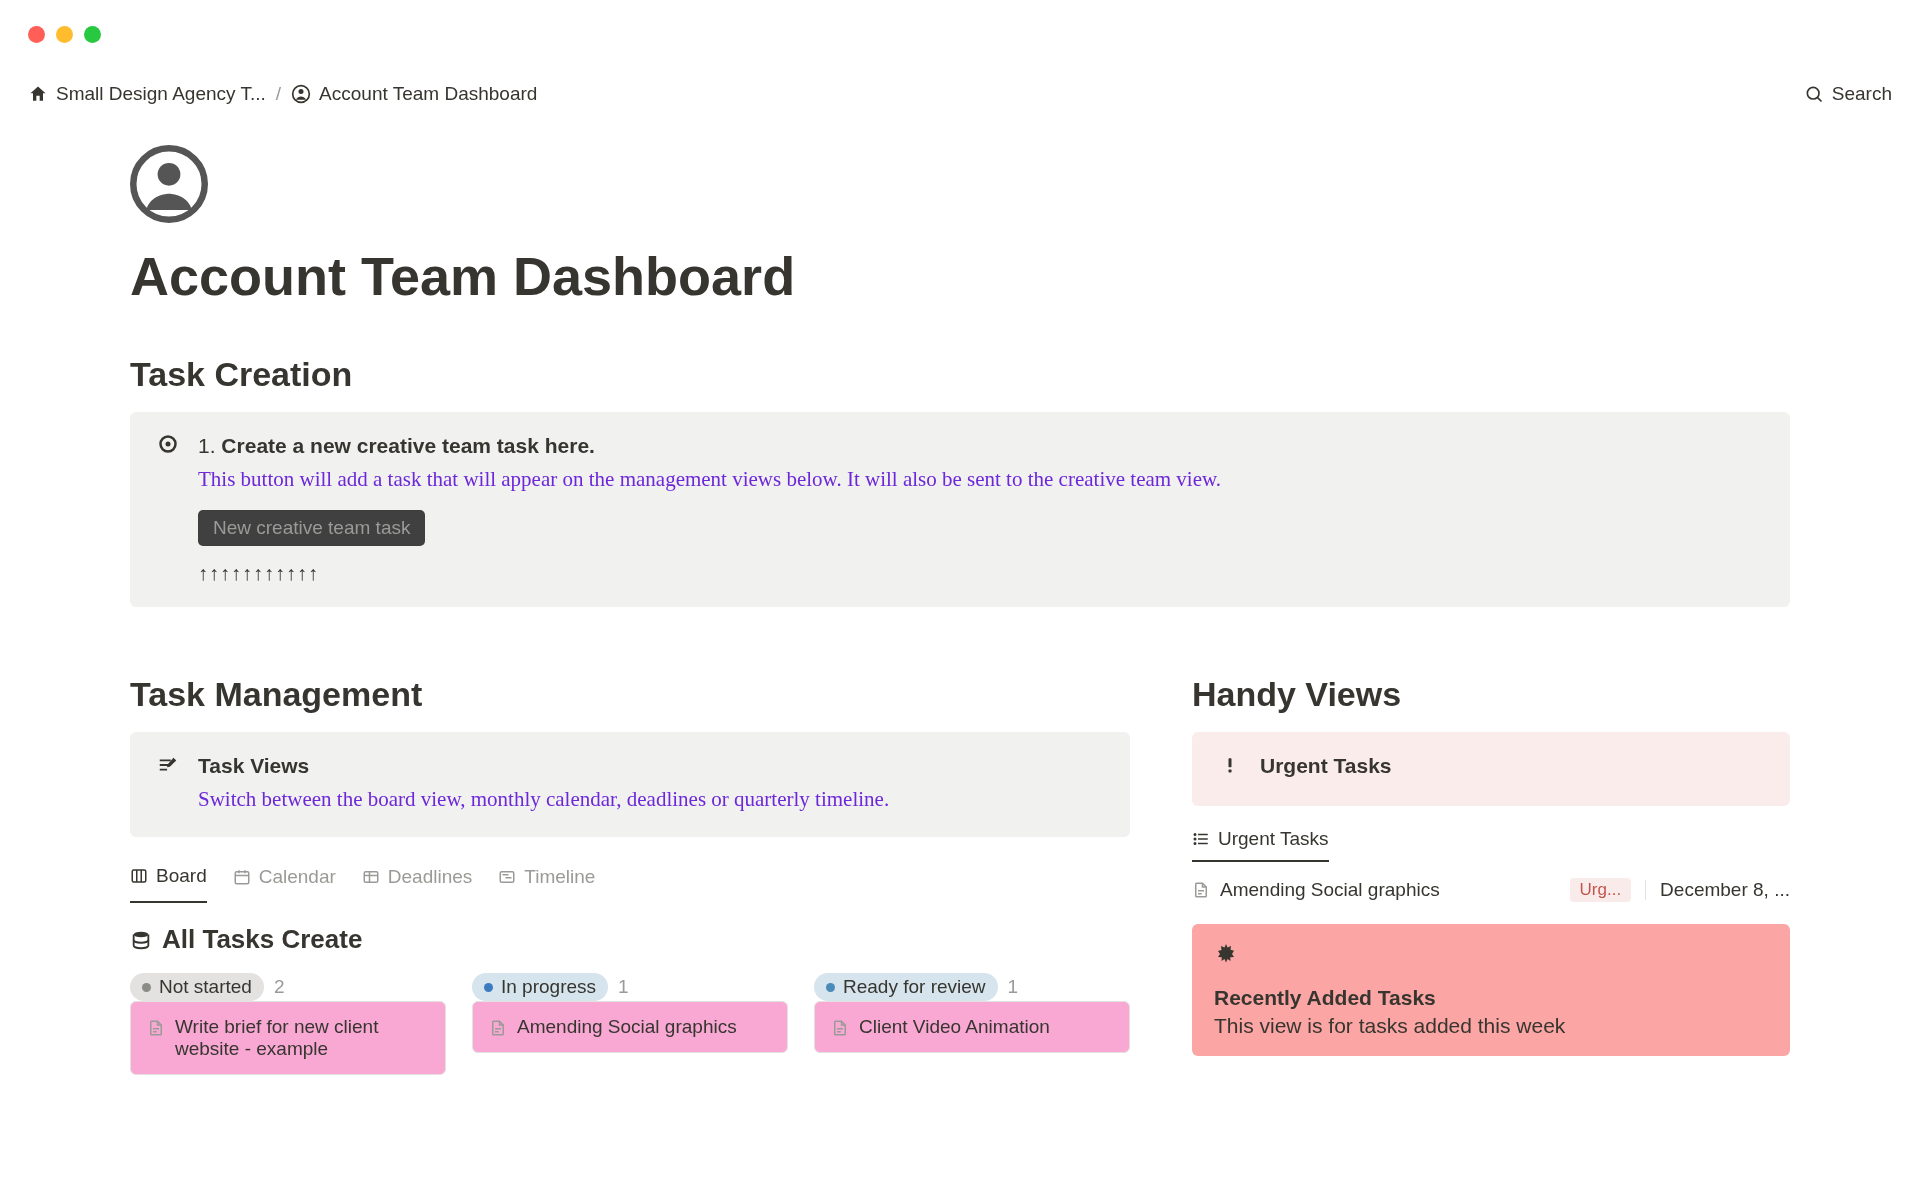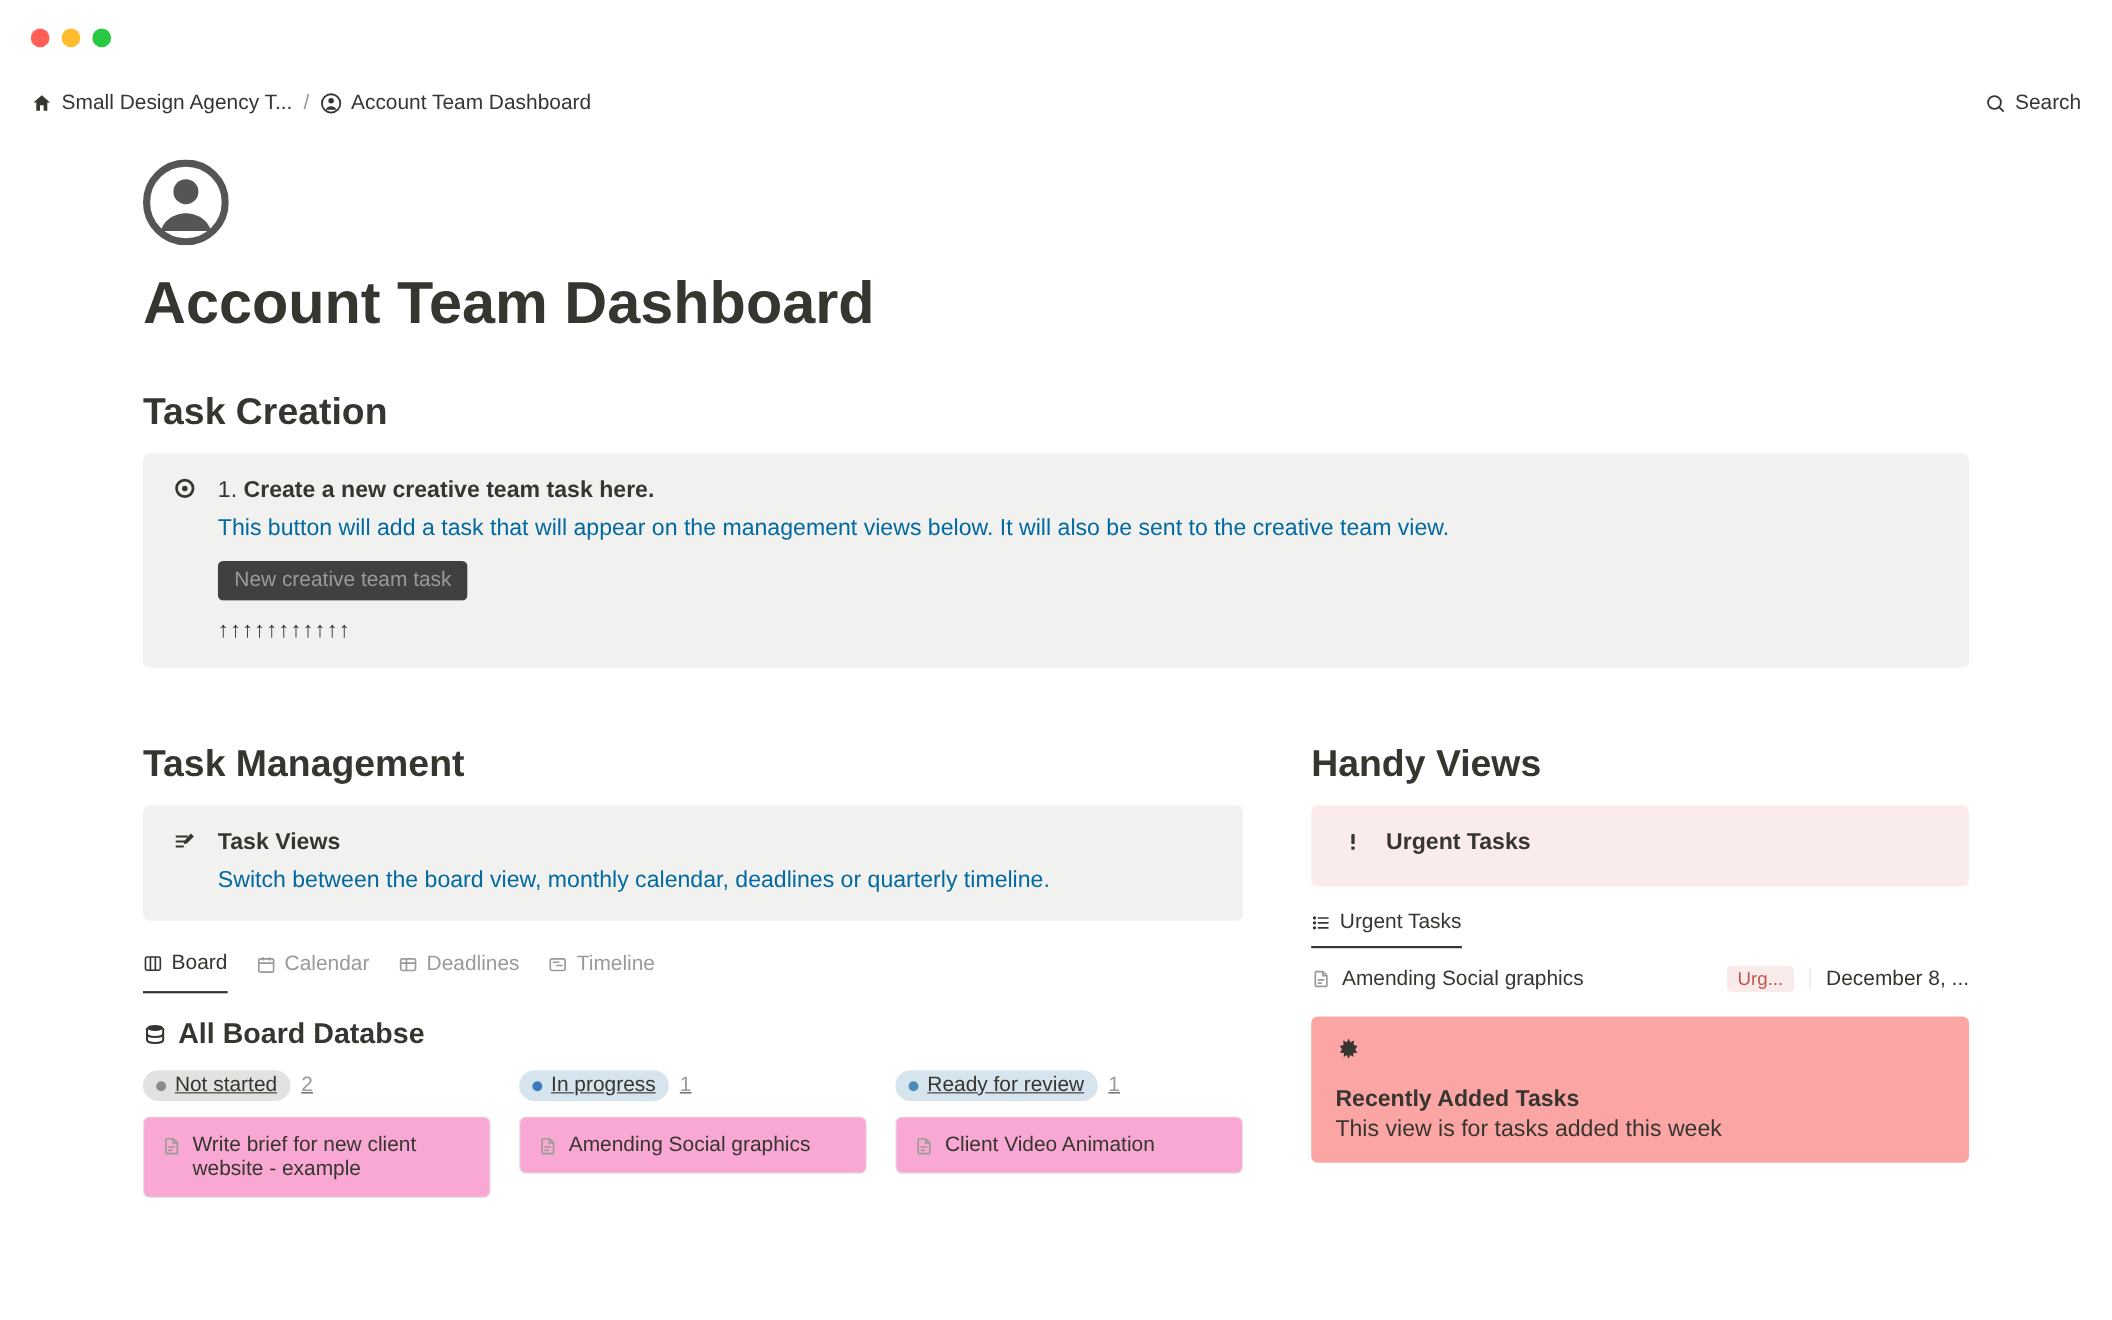--- a/index.html
+++ b/index.html
@@ -77,21 +77,21 @@
   background: #f1f1ef;
   border-radius: 6px;
   padding: 22px 26px;
   display: flex;
   gap: 18px;
 }
 .callout-pink { background: #fbecec; }
 .callout-icon { flex-shrink: 0; width: 24px; display:flex; justify-content:center; }
 .callout-body { flex: 1; }
 .callout-title { font-size: 21px; font-weight: 600; color: #37352f; margin-bottom: 6px; }
-.callout-text { font-size: 21px; color: #0369a1; line-height: 1.5; }
+.callout-text { font-size: 21px; color: #6d28d9; line-height: 1.5; font-family: Liberation Serif, serif; }
 .callout-step .callout-title .num { font-weight: 400; }
 .new-task-btn {
   display: inline-block;
   border: 1px solid rgba(55,53,47,0.16);
   border-radius: 5px;
   padding: 6px 14px;
   font-size: 19px;
   color: #9a9a97;
   background: #404040;
   margin-top: 14px;
@@ -141,22 +141,21 @@
 }
 
 
 .board {
   display: flex;
   gap: 26px;
 }
 .board-col { flex: 1; min-width: 0; }
 .board-col-head {
   display: flex; align-items: center; gap: 10px;
-  margin-bottom: 14px;
-  text-decoration: underline;
+  margin-bottom: 0;
 }
 .status-pill {
   display: inline-flex; align-items: center; gap: 8px;
   padding: 3px 12px;
   border-radius: 14px;
   font-size: 19px;
 }
 .pill-grey { background: #e3e2e0; color: #37352f; }
 .pill-blue { background: #d6e4ee; color: #37352f; }
 .status-dot { width: 9px; height: 9px; border-radius: 50%; }
@@ -339,21 +338,21 @@
           <span>Timeline</span>
         </div>
       </div>
 
       <div class="db-title">
         <svg width="22" height="22" viewBox="0 0 24 24" fill="#37352f">
             <ellipse cx="12" cy="6" rx="8" ry="3"></ellipse>
             <path d="M4 6v6c0 1.7 3.6 3 8 3s8-1.3 8-3V6" fill="none" stroke="#37352f" stroke-width="2"></path>
             <path d="M4 12v6c0 1.7 3.6 3 8 3s8-1.3 8-3v-6" fill="none" stroke="#37352f" stroke-width="2"></path>
           </svg>
-        <span>All Board Databse</span>
+        <span>All Tasks Create</span>
       </div>
 
       <div class="board">
         <div class="board-col">
           <div class="board-col-head">
             <span class="status-pill pill-grey">
               <span class="status-dot dot-grey"></span>
               <span>Not started</span>
             </span>
             <span class="board-count">2</span>

